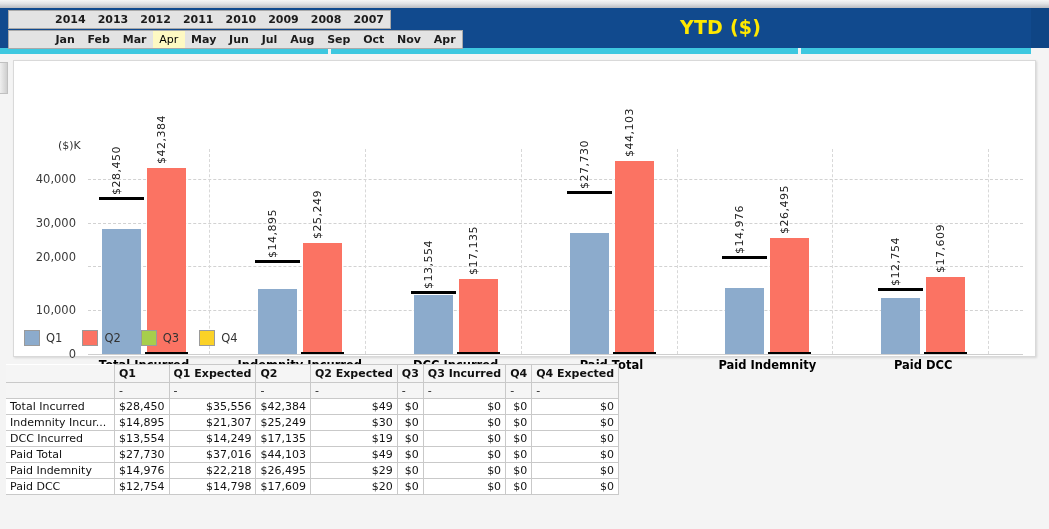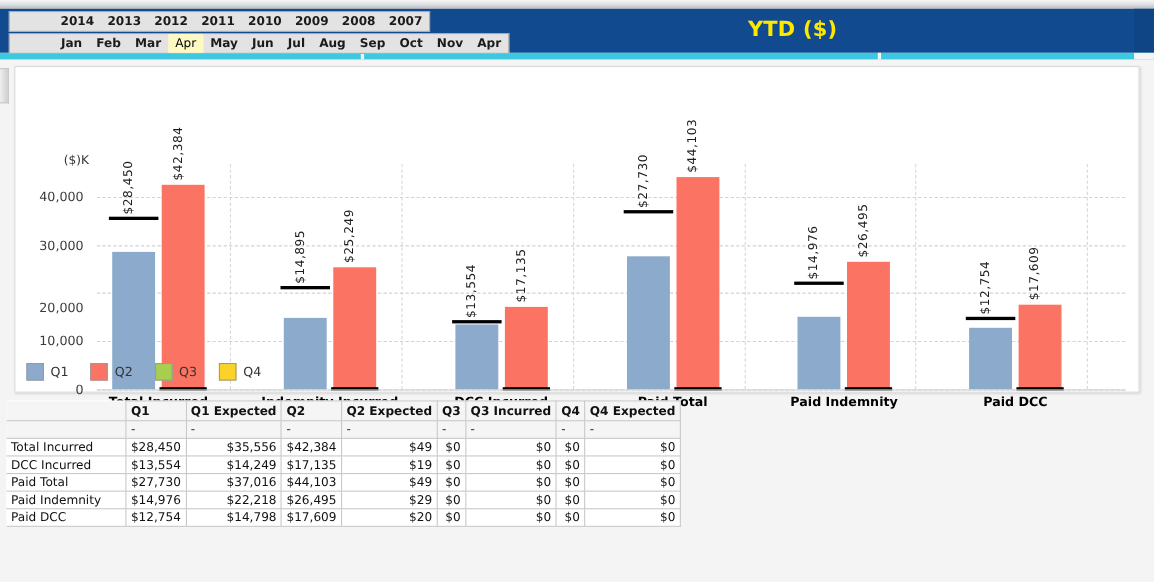--- a/index.html
+++ b/index.html
@@ -200,21 +200,21 @@
     <div class="sel-item">Apr</div>
   </div>
 
 <div id="left-handle"></div>
 
 <div id="chart-panel">
   <div id="axis-unit">($)K</div>
   <div id="ytick-wrap">
       <div class="ytick-lbl" style="top: 197px;">0</div>
       <div class="ytick-lbl" style="top: 153.222px;">10,000</div>
-      <div class="ytick-lbl" style="top: 123px;">20,000</div>
+      <div class="ytick-lbl" style="top: 100px;">20,000</div>
       <div class="ytick-lbl" style="top: 65.6667px;">30,000</div>
       <div class="ytick-lbl" style="top: 21.8889px;">40,000</div>
     </div>
   <div id="plot">
       <div class="gridline" style="top: 197px;"></div>
       <div class="gridline" style="top: 153.222px;"></div>
       <div class="gridline" style="top: 109.444px;"></div>
       <div class="gridline" style="top: 65.6667px;"></div>
       <div class="gridline" style="top: 21.8889px;"></div>
       <div class="group" style="left: 14px; width: 84px;">
@@ -331,20 +331,31 @@
         <td class="num">$28,450</td>
         <td class="num">$35,556</td>
         <td class="num">$42,384</td>
         <td class="num">$49</td>
         <td class="num">$0</td>
         <td class="num">$0</td>
         <td class="num">$0</td>
         <td class="num">$0</td>
       </tr>
       <tr>
+        <td class="rowlabel">Indemnity Incur...</td>
+        <td class="num">$14,895</td>
+        <td class="num">$21,307</td>
+        <td class="num">$25,249</td>
+        <td class="num">$30</td>
+        <td class="num">$0</td>
+        <td class="num">$0</td>
+        <td class="num">$0</td>
+        <td class="num">$0</td>
+      </tr>
+      <tr>
         <td class="rowlabel">DCC Incurred</td>
         <td class="num">$13,554</td>
         <td class="num">$14,249</td>
         <td class="num">$17,135</td>
         <td class="num">$19</td>
         <td class="num">$0</td>
         <td class="num">$0</td>
         <td class="num">$0</td>
         <td class="num">$0</td>
       </tr>

